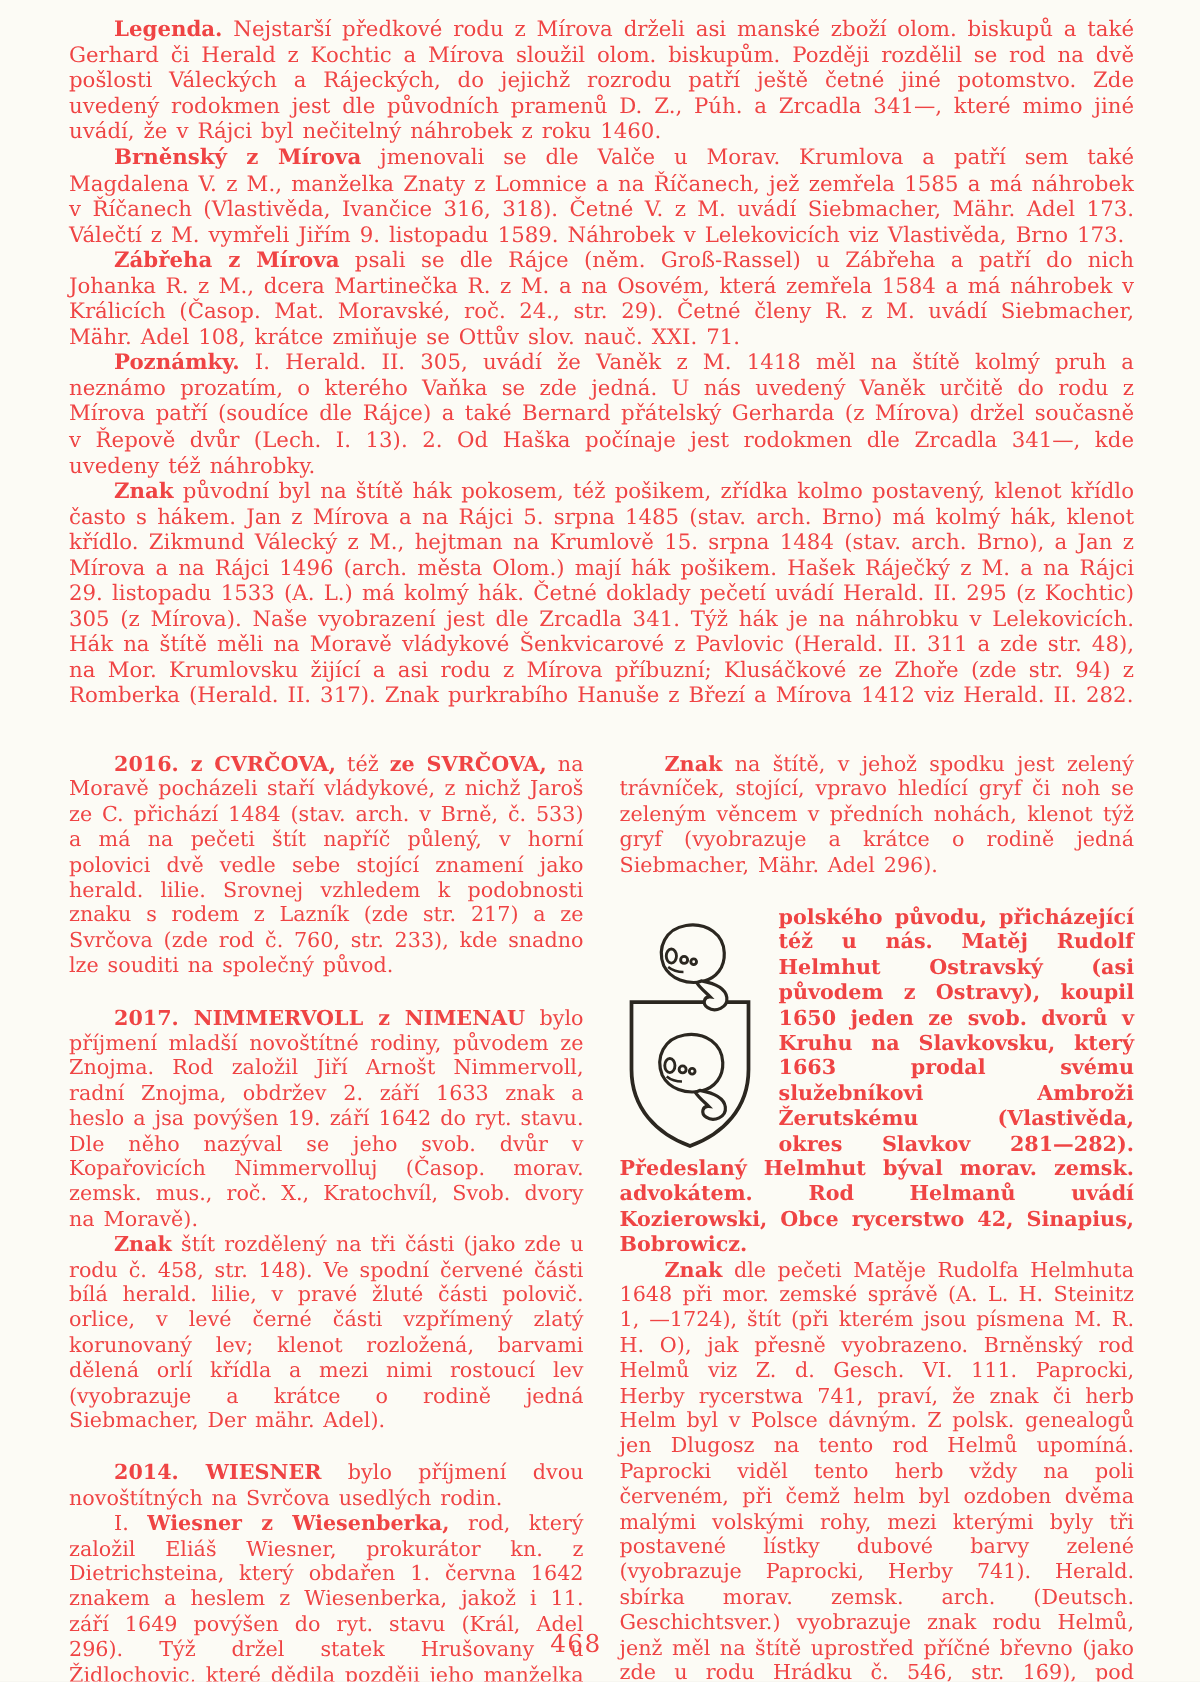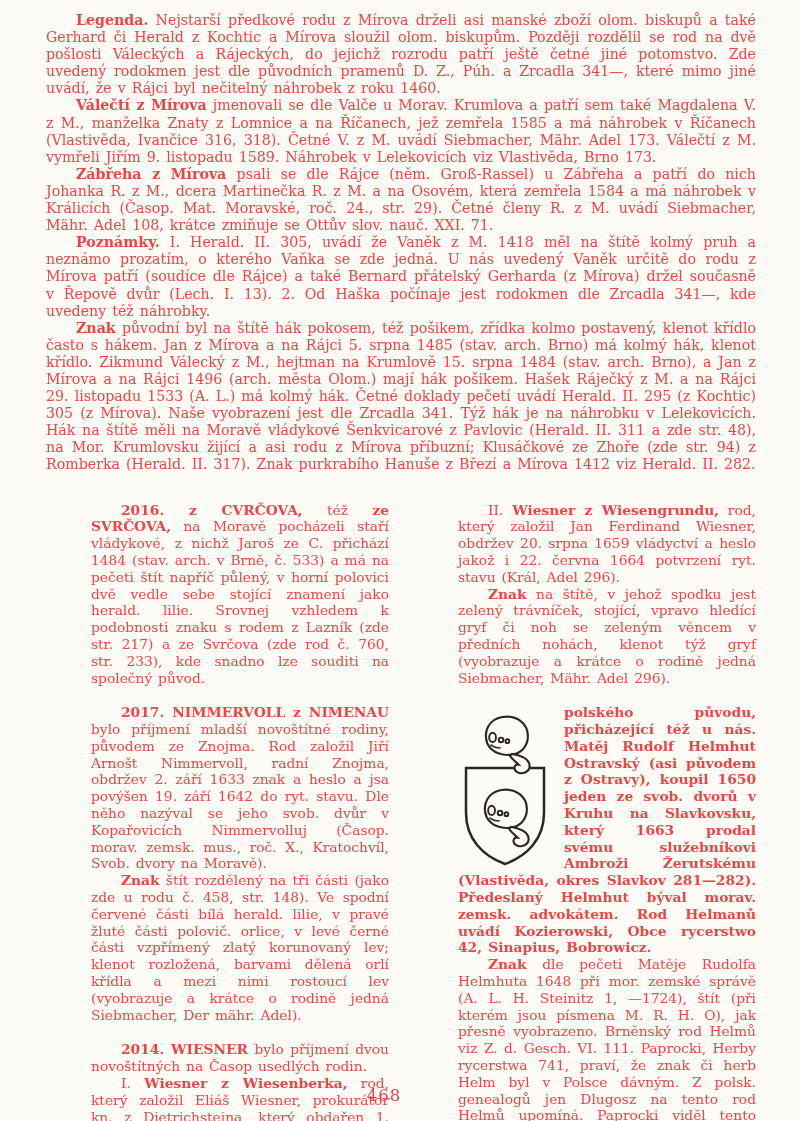--- a/index.html
+++ b/index.html
@@ -10,21 +10,21 @@
   .page{
     position:relative;width:800px;height:1121px;box-sizing:border-box;
     background:#fcfbf5;color:#ef4444;
     padding:12px 44px 0 46px;overflow:hidden;
   }
   p{margin:0;text-indent:30px;word-spacing:1.5px;text-align:justify;}
   b{font-weight:bold;}
   .intro{font-size:14.2px;line-height:17.1px;}
   .columns{display:flex;gap:24px;margin-top:28px;font-size:13.8px;line-height:16.8px;}
   .col{width:343px;flex:0 0 343px;}
-  .entry{margin-bottom:18px;margin-left:45px;}
+  .entry{margin-bottom:18px;}
   .entry:last-child{margin-bottom:0;}
   .lead-line{text-indent:0;}
   .figwrap::after{content:"";display:block;clear:both;}
   .crest{
     float:left;width:94px;height:160px;margin:3px 12px 2px 0;
   }
   .crest svg{display:block;width:100%;height:100%;}
   .noindent{text-indent:0;font-weight:bold;}
   .clear{clear:left;}
   .page-number{
@@ -33,46 +33,45 @@
     transform:translateX(-16px);text-indent:0;
   }
 </style>
 </head>
 <body>
 
 <div class="page">
 
   <div class="intro">
     <p><b>Legenda.</b><span> Nejstarší předkové rodu z Mírova drželi asi manské zboží olom. biskupů a také Gerhard či Herald z Kochtic a Mírova sloužil olom. biskupům. Později rozdělil se rod na dvě pošlosti Váleckých a Rájeckých, do jejichž rozrodu patří ještě četné jiné potomstvo. Zde uvedený rodokmen jest dle původních pramenů D. Z., Púh. a Zrcadla 341—, které mimo jiné uvádí, že v Rájci byl nečitelný náhrobek z roku 1460.</span></p>
-    <p><b>Válečtí z Mírova</b><span> jmenovali se dle Valče u Morav. Krumlova a patří sem také Magdalena V. z M., manželka Znaty z Lomnice a na Říčanech, jež zemřela 1585 a má náhrobek v Říčanech (Vlastivěda, Ivančice 316, 318). Četné V. z M. uvádí Siebmacher, Mähr. Adel 173. Válečtí z M. vymřeli Jiřím 9. listopadu 1589. Náhrobek v Lelekovicích viz Vlastivěda, Brno 173.</span></p>
+    <p><b>Brněnský z Mírova</b><span> jmenovali se dle Valče u Morav. Krumlova a patří sem také Magdalena V. z M., manželka Znaty z Lomnice a na Říčanech, jež zemřela 1585 a má náhrobek v Říčanech (Vlastivěda, Ivančice 316, 318). Četné V. z M. uvádí Siebmacher, Mähr. Adel 173. Válečtí z M. vymřeli Jiřím 9. listopadu 1589. Náhrobek v Lelekovicích viz Vlastivěda, Brno 173.</span></p>
     <p><b>Zábřeha z Mírova</b><span> psali se dle Rájce (něm. Groß-Rassel) u Zábřeha a patří do nich Johanka R. z M., dcera Martinečka R. z M. a na Osovém, která zemřela 1584 a má náhrobek v Králicích (Časop. Mat. Moravské, roč. 24., str. 29). Četné členy R. z M. uvádí Siebmacher, Mähr. Adel 108, krátce zmiňuje se Ottův slov. nauč. XXI. 71.</span></p>
     <p><b>Poznámky.</b><span> I. Herald. II. 305, uvádí že Vaněk z M. 1418 měl na štítě kolmý pruh a neznámo prozatím, o kterého Vaňka se zde jedná. U nás uvedený Vaněk určitě do rodu z Mírova patří (soudíce dle Rájce) a také Bernard přátelský Gerharda (z Mírova) držel současně v Řepově dvůr (Lech. I. 13). 2. Od Haška počínaje jest rodokmen dle Zrcadla 341—, kde uvedeny též náhrobky.</span></p>
     <p><b>Znak</b><span> původní byl na štítě hák pokosem, též pošikem, zřídka kolmo postavený, klenot křídlo často s hákem. Jan z Mírova a na Rájci 5. srpna 1485 (stav. arch. Brno) má kolmý hák, klenot křídlo. Zikmund Válecký z M., hejtman na Krumlově 15. srpna 1484 (stav. arch. Brno), a Jan z Mírova a na Rájci 1496 (arch. města Olom.) mají hák pošikem. Hašek Ráječký z M. a na Rájci 29. listopadu 1533 (A. L.) má kolmý hák. Četné doklady pečetí uvádí Herald. II. 295 (z Kochtic) 305 (z Mírova). Naše vyobrazení jest dle Zrcadla 341. Týž hák je na náhrobku v Lelekovicích. Hák na štítě měli na Moravě vládykové Šenkvicarové z Pavlovic (Herald. II. 311 a zde str. 48), na Mor. Krumlovsku žijící a asi rodu z Mírova příbuzní; Klusáčkové ze Zhoře (zde str. 94) z Romberka (Herald. II. 317). Znak purkrabího Hanuše z Březí a Mírova 1412 viz Herald. II. 282.</span></p>
   </div>
 
   <div class="columns">
 
     <div class="col">
       <div class="entry">
         <p><b>2016. z CVRČOVA,</b><span> též </span><b>ze SVRČOVA,</b><span> na Moravě pocházeli staří vládykové, z nichž Jaroš ze C. přichází 1484 (stav. arch. v Brně, č. 533) a má na pečeti štít napříč půlený, v horní polovici dvě vedle sebe stojící znamení jako herald. lilie. Srovnej vzhledem k podobnosti znaku s rodem z Lazník (zde str. 217) a ze Svrčova (zde rod č. 760, str. 233), kde snadno lze souditi na společný původ.</span></p>
       </div>
       <div class="entry">
         <p><b>2017. NIMMERVOLL z NIMENAU</b><span> bylo příjmení mladší novoštítné rodiny, původem ze Znojma. Rod založil Jiří Arnošt Nimmervoll, radní Znojma, obdržev 2. září 1633 znak a heslo a jsa povýšen 19. září 1642 do ryt. stavu. Dle něho nazýval se jeho svob. dvůr v Kopařovicích Nimmervolluj (Časop. morav. zemsk. mus., roč. X., Kratochvíl, Svob. dvory na Moravě).</span></p>
         <p><b>Znak</b><span> štít rozdělený na tři části (jako zde u rodu č. 458, str. 148). Ve spodní červené části bílá herald. lilie, v pravé žluté části polovič. orlice, v levé černé části vzpřímený zlatý korunovaný lev; klenot rozložená, barvami dělená orlí křídla a mezi nimi rostoucí lev (vyobrazuje a krátce o rodině jedná Siebmacher, Der mähr. Adel).</span></p>
       </div>
       <div class="entry">
-        <p><b>2014. WIESNER</b><span> bylo příjmení dvou novoštítných na Časop usedlých rodin.</span></p>
+        <p><b>2014. WIESNER</b><span> bylo příjmení dvou novoštítných na Svrčova usedlých rodin.</span></p>
         <p><span>I. </span><b>Wiesner z Wiesenberka,</b><span> rod, který založil Eliáš Wiesner, prokurátor kn. z Dietrichsteina, který obdařen 1. června 1642 znakem a heslem z Wiesenberka, jakož i 11. září 1649 povýšen do ryt. stavu (Král, Adel 296). Týž držel statek Hrušovany u Židlochovic, které dědila později jeho manželka Justína a po její smrti 1666 její bratrovec Ferdinand Gräntzer z Grenzbachu (obšírně Vlastivěda, okres Židlochovice 124).</span></p>
 
       </div>
     </div>
 
     <div class="col">
       <div class="entry">
-        <p><span>II. </span><b>Wiesner z Wiesengrundu,</b><span> rod, který založil Jan Ferdinand Wiesner, obdržev 20. srpna 1659 vládyctví a heslo jakož i 22. června 1664 potvrzení ryt. stavu (Král, Adel 296).</span></p>
         <p><b>Znak</b><span> na štítě, v jehož spodku jest zelený trávníček, stojící, vpravo hledící gryf či noh se zeleným věncem v předních nohách, klenot týž gryf (vyobrazuje a krátce o rodině jedná Siebmacher, Mähr. Adel 296).</span></p>
       </div>
 
       <div class="entry">
         <div class="figwrap">
           <div class="crest">
 
             <svg viewBox="0 0 180 320" xmlns="http://www.w3.org/2000/svg">
               <defs>
                 <g id="helm">

